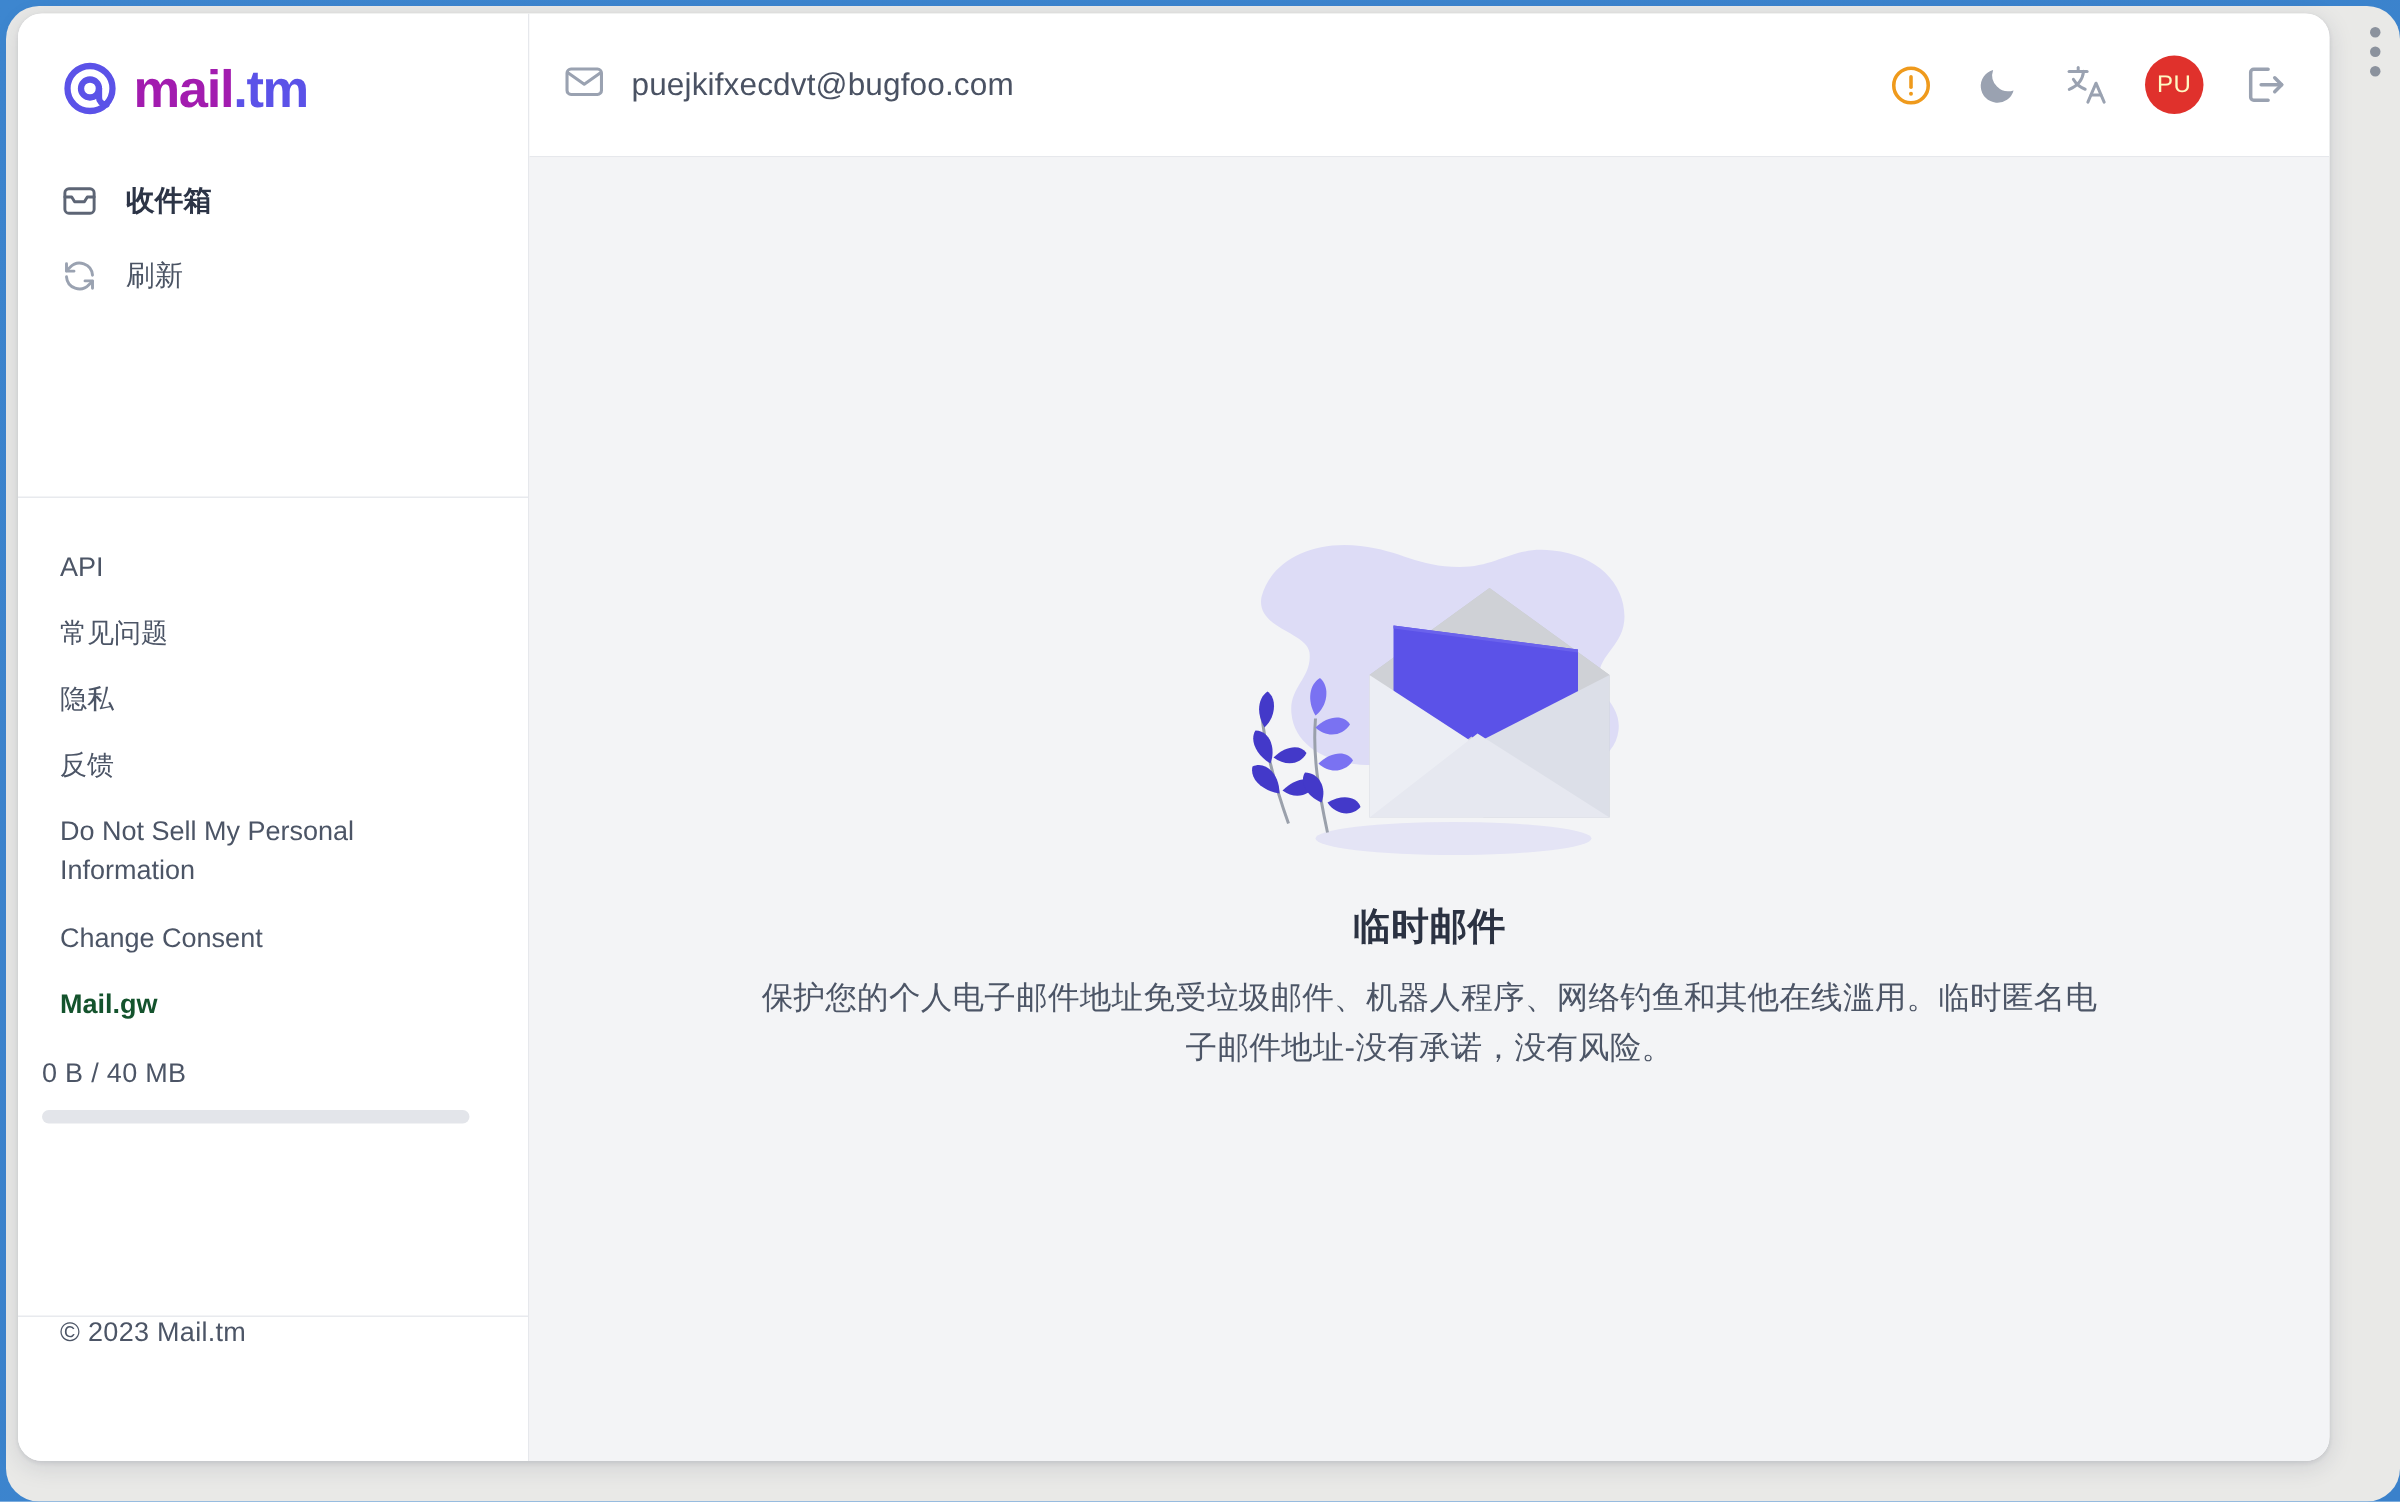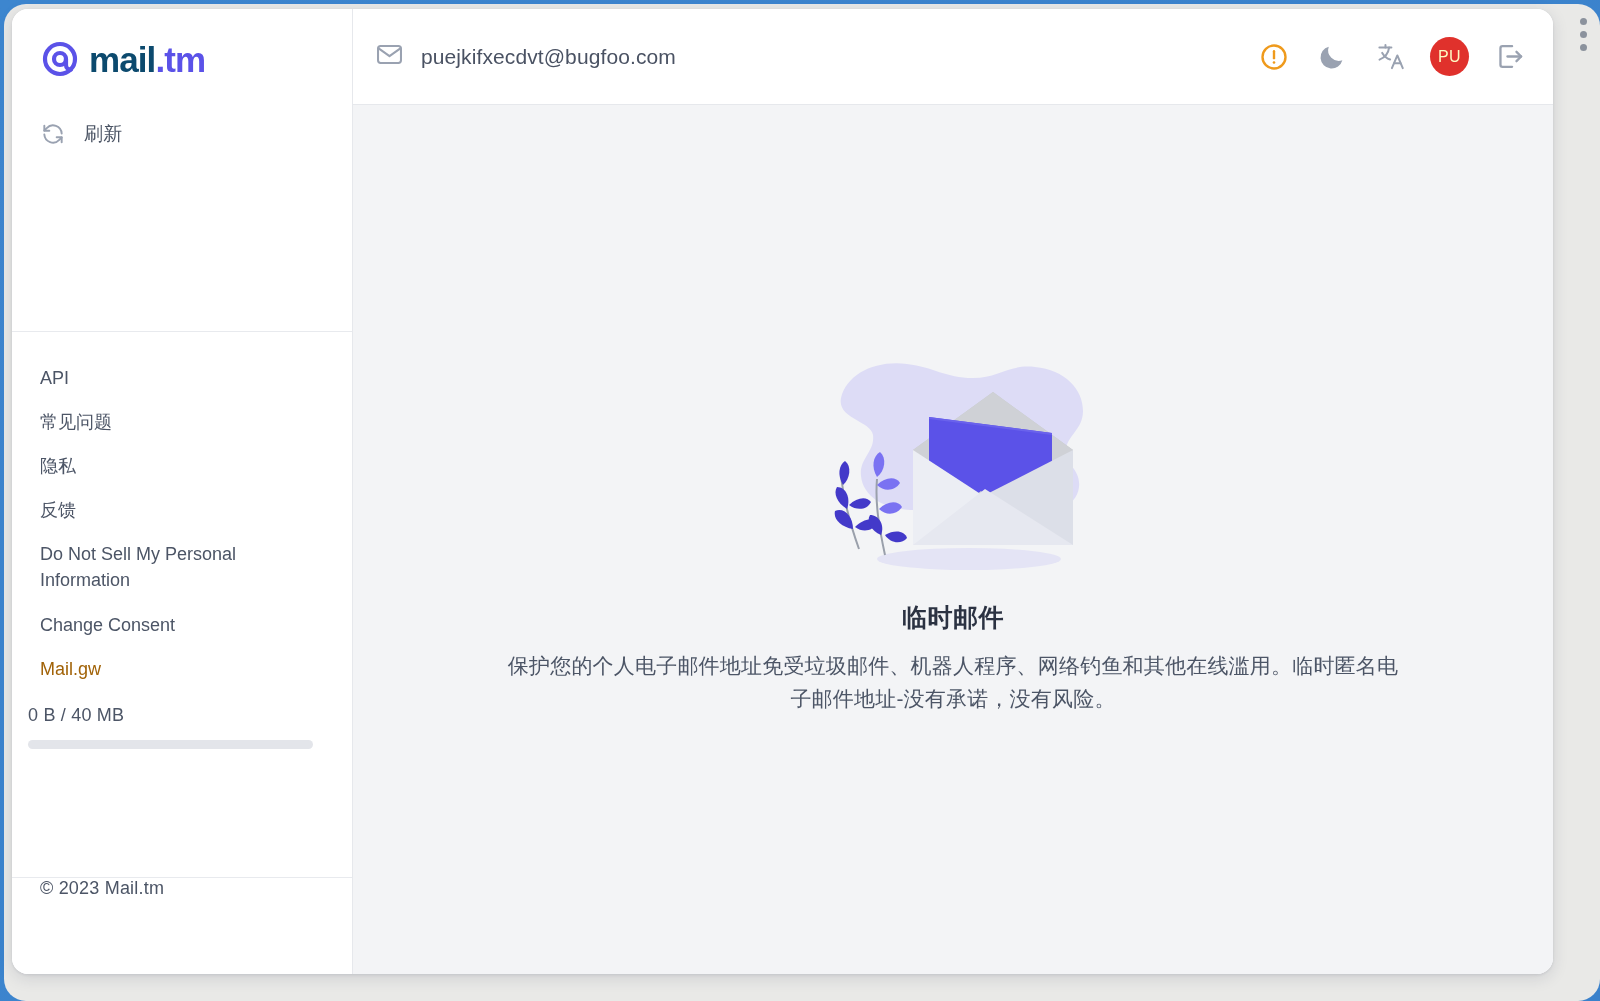--- a/index.html
+++ b/index.html
@@ -64,21 +64,21 @@
     align-items: center;
     gap: 9px;
   }
   .logo-at svg { display: block; }
   .logo-text {
     font-size: 35px;
     font-weight: 700;
     letter-spacing: -0.9px;
     line-height: 1;
   }
-  .logo-text .dark { color: #0c4a6e; margin-top: 12px; }
+  .logo-text .dark { color: #a21caf; margin-top: 12px; }
   .logo-text .accent { color: #5b52e8; }
 
   .nav-section {
     padding: 3px 0 0 0;
     border-bottom: 1px solid #e8eaee;
     padding-bottom: 28px;
     min-height: 226px;
   }
   .nav-item {
     display: flex;
@@ -104,21 +104,21 @@
   }
   .side-link {
     display: block;
     font-size: 18px;
     color: #4c5566;
     padding: 9px 28px 9px 28px;
     line-height: 1.45;
     cursor: pointer;
     max-width: 300px;
   }
-  .side-link.highlight { color: #a16207; }
+  .side-link.highlight { color: #14532d; font-weight: bold; }
 
   .storage {
     padding: 14px 28px 0 16px;
   }
   .storage-text {
     font-size: 18px;
     color: #4c5566;
     letter-spacing: 0.2px;
   }
   .storage-bar {
@@ -275,20 +275,29 @@
             <path d="M26 20 V26 a4.6 4.6 0 0 0 4.6 4.6 H31" stroke="#5b52e8" stroke-width="4.2" stroke-linecap="round" fill="none"></path>
           </svg>
         </span>
         <span class="logo-text">
           <span class="dark">mail</span><span class="accent">.tm</span>
         </span>
       </div>
     </div>
 
     <nav class="nav-section">
+      <div class="nav-item">
+        <span class="nav-icon">
+          <svg width="26" height="26" viewBox="0 0 24 24" fill="none" stroke="#5d6575" stroke-width="1.8" stroke-linecap="round" stroke-linejoin="round">
+            <rect x="3" y="4.5" width="18" height="15" rx="2.5"></rect>
+            <path d="M3 9.5h4.2l1.8 3h6l1.8-3H21"></path>
+          </svg>
+        </span>
+        <span class="nav-label">收件箱</span>
+      </div>
 
       <div class="nav-item secondary">
         <span class="nav-icon">
           <svg width="26" height="26" viewBox="0 0 24 24" fill="none" stroke="#9aa2b1" stroke-width="1.8" stroke-linecap="round" stroke-linejoin="round">
             <path d="M20 11.5A8 8 0 0 0 6.2 6.6L4 8.8"></path>
             <path d="M4 4.4v4.6h4.6"></path>
             <path d="M4 12.5a8 8 0 0 0 13.8 4.9l2.2-2.2"></path>
             <path d="M20 19.6V15h-4.6"></path>
           </svg>
         </span>

